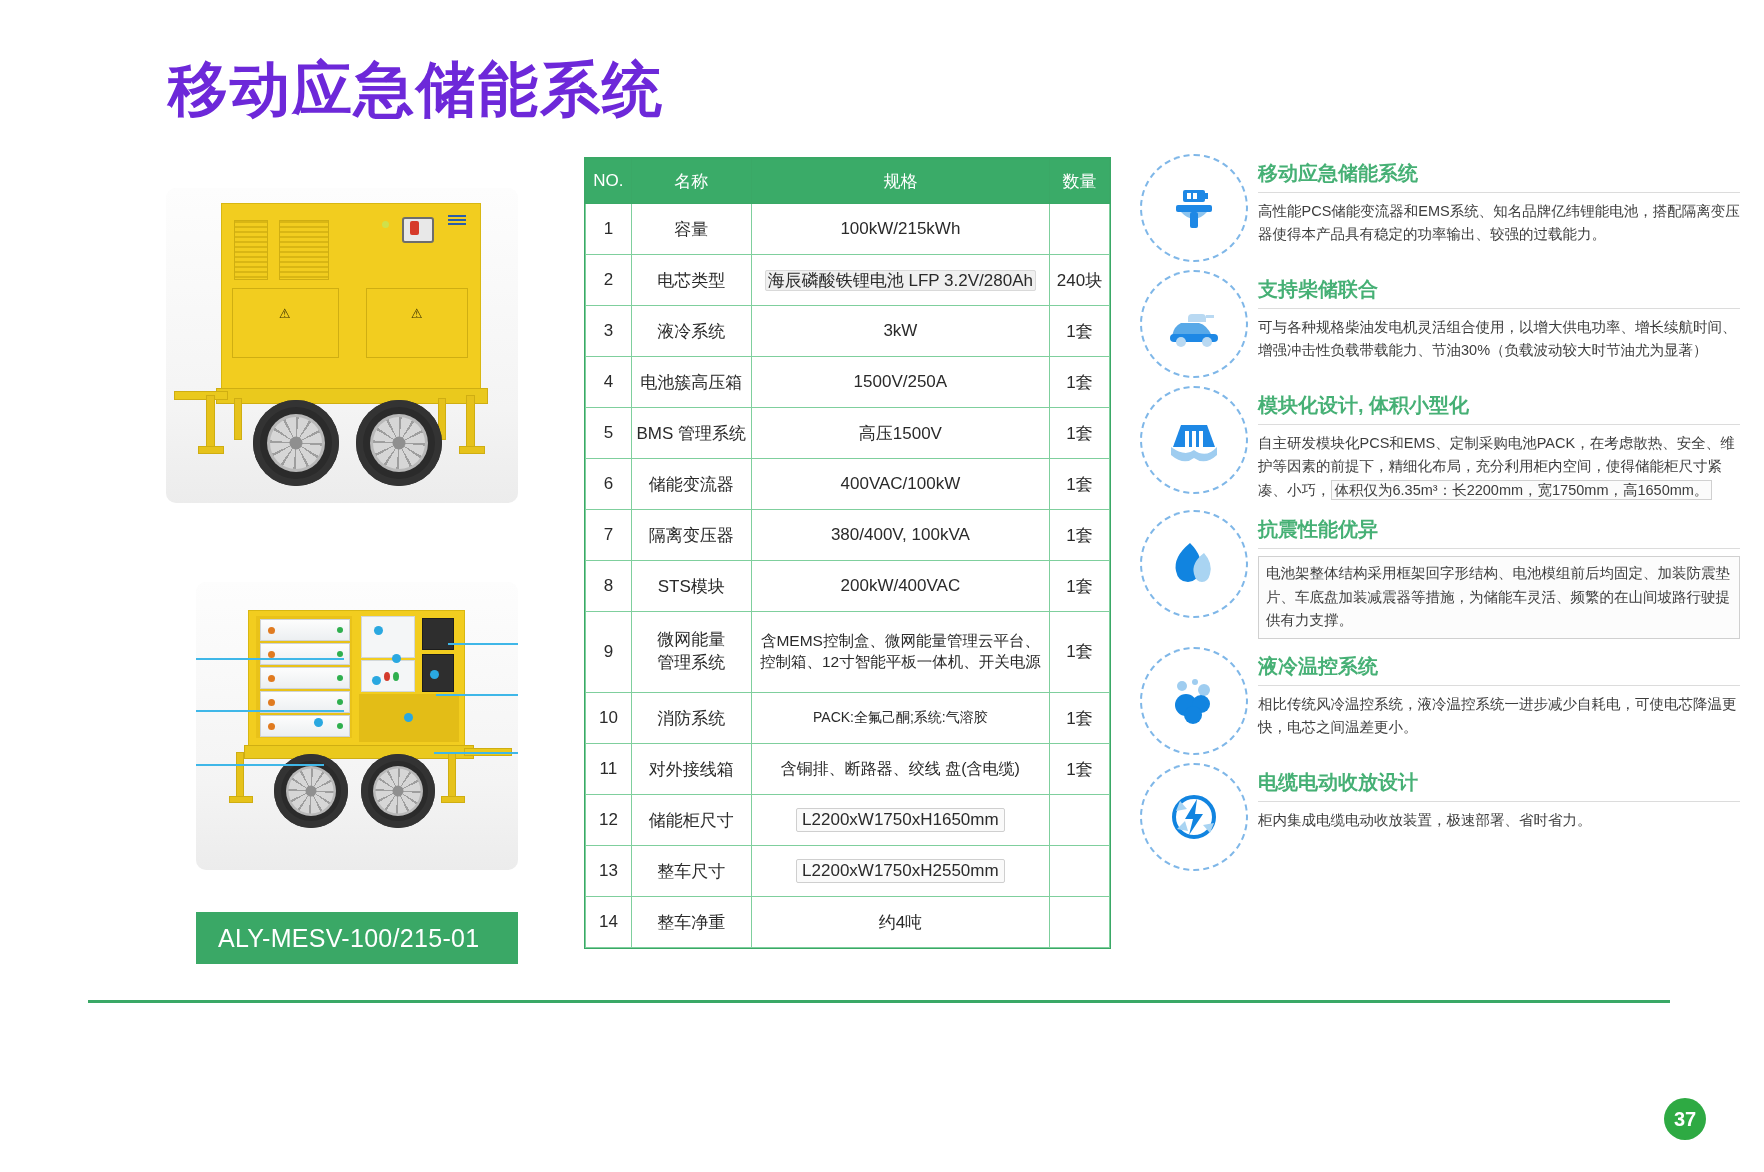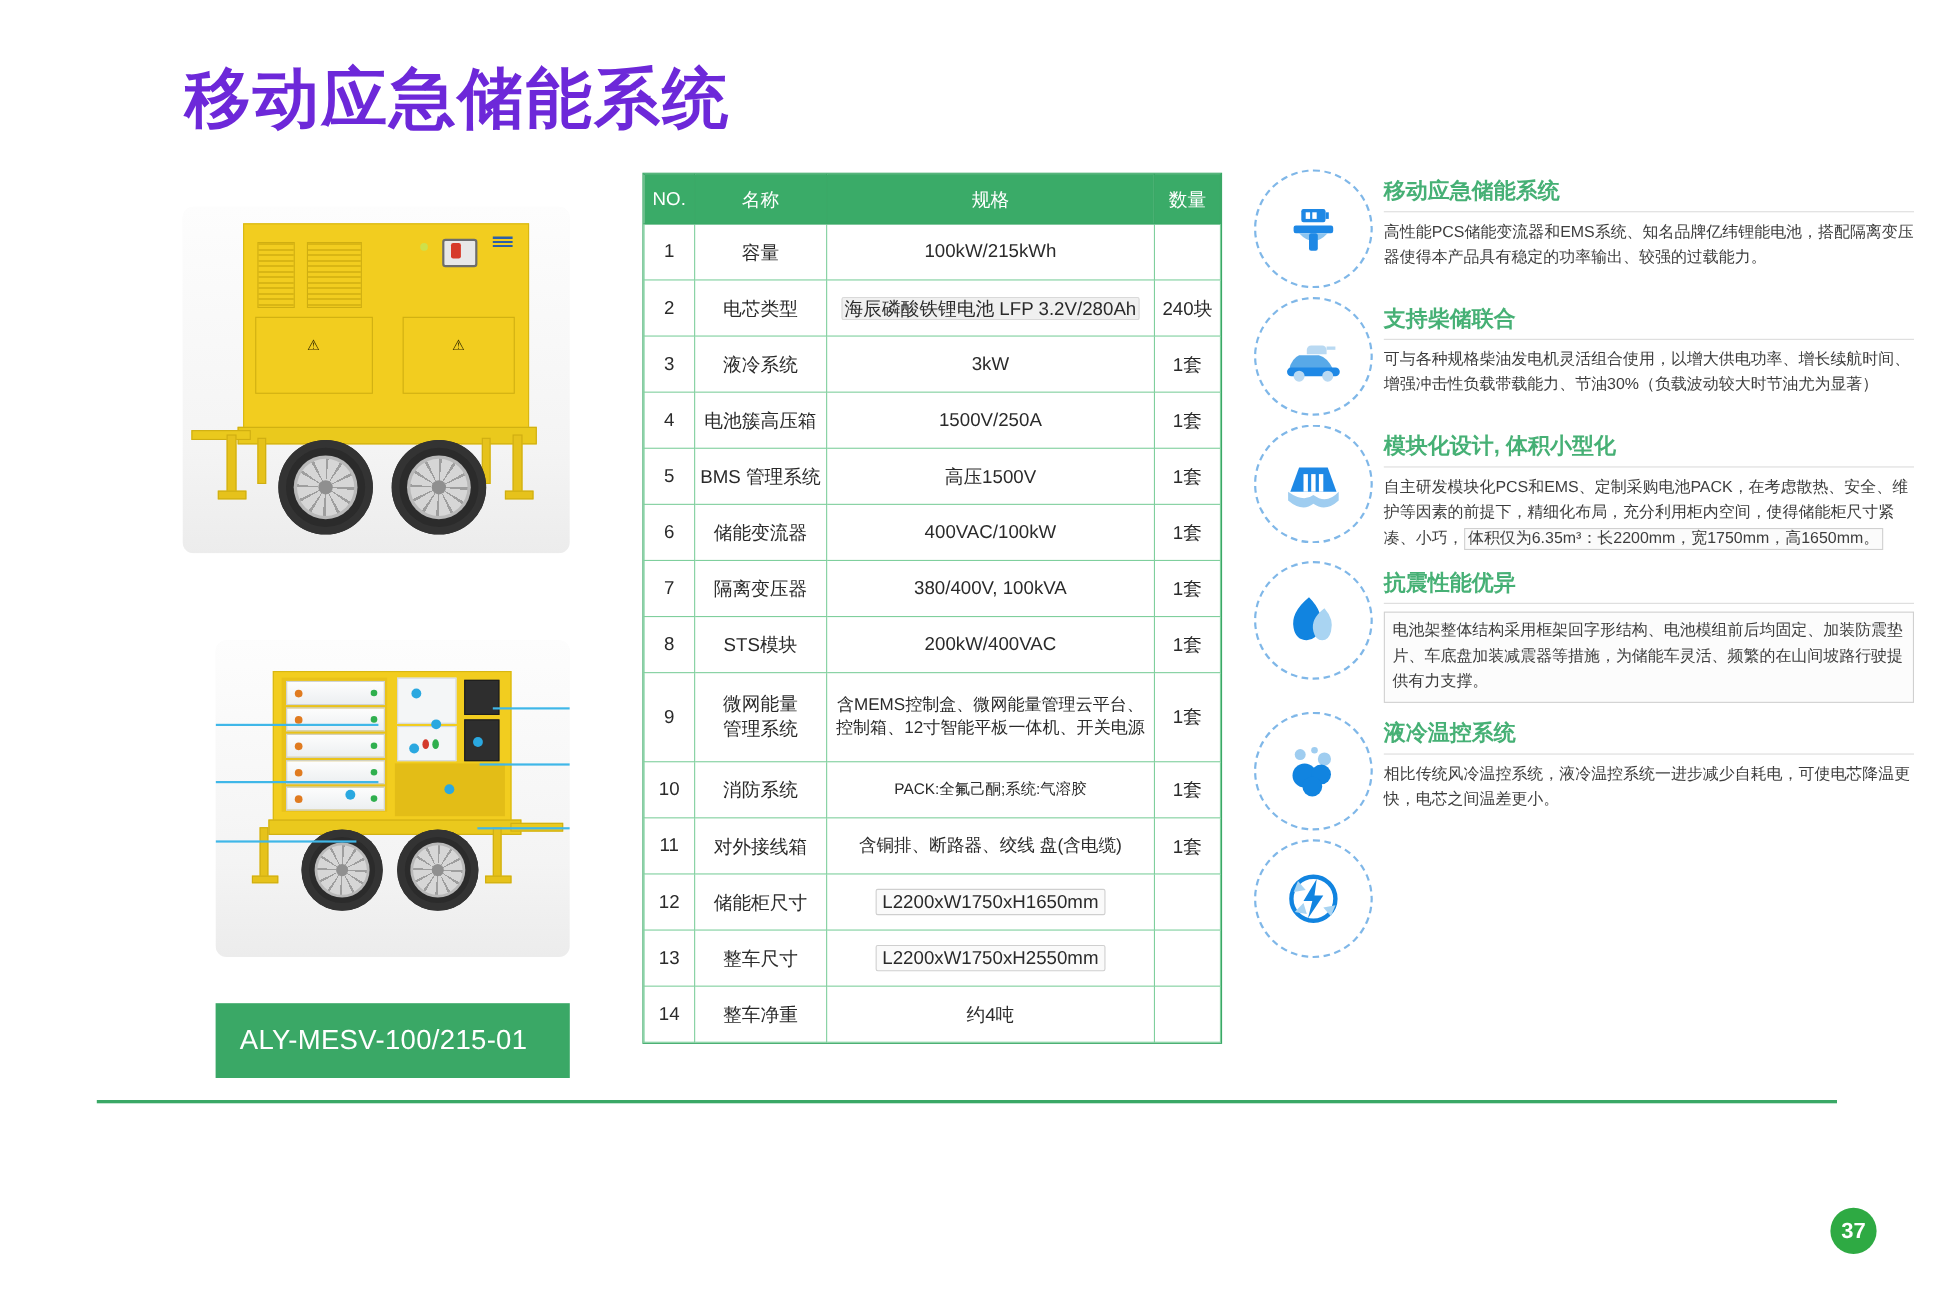--- a/index.html
+++ b/index.html
@@ -48,21 +48,21 @@
   .warn{position:absolute;font-size:13px;color:#3a3000;}
   .module{background:linear-gradient(180deg,#fdfdfd,#eceff1);border:1px solid #cfd3d6;}
   .mod-dot{position:absolute;border-radius:50%;}
   .cabinet-dark{background:#2e2e2e;border:1px solid #1d1d1d;}
   .panel-white{background:#f4f6f7;border:1px solid #d3d8da;}
   .callout{position:absolute;background:#3fb7e8;height:2px;}
   .callout-dot{position:absolute;width:9px;height:9px;border-radius:50%;background:#2aa8e0;}
 
   
   .prod-code{
-    position:absolute;left:196px;top:912px;width:322px;height:68px;
+    position:absolute;left:196px;top:912px;width:322px;height:52px;
     background:#3aa866;color:#fff;display:flex;align-items:center;
     font-size:25px;padding-left:22px;box-sizing:border-box;letter-spacing:.3px;
   }
 
   
   .spec-table{
     position:absolute;left:585px;top:158px;width:525px;
     border-collapse:collapse;background:#fff;
     box-shadow:0 0 0 1px #3aa866;
     padding-left:36px;
@@ -413,20 +413,25 @@
     <div class="feat">
       <div class="feat-ico">
         <svg width="60" height="60" viewBox="0 0 60 60" aria-hidden="true">
           <circle cx="30" cy="30" r="20" fill="none" stroke="#1184e0" stroke-width="4"></circle>
           <path d="M16 14 l-4 10 l11 -2 z" fill="#a9d4f2"></path>
           <path d="M46 46 l4 -10 l-11 2 z" fill="#a9d4f2"></path>
           <path d="M13 42 l11 2 l-3 -10 z" fill="#a9d4f2"></path>
           <path d="M33 12 L21 32 h8 l-4 16 l14 -21 h-8 z" fill="#1184e0"></path>
         </svg>
       </div>
+      <div class="feat-body">
+        <div class="feat-title">电缆电动收放设计</div>
+        <div class="feat-rule"></div>
+        <div class="feat-text">柜内集成电缆电动收放装置，极速部署、省时省力。</div>
+      </div>
     </div>
 
   </div>
 
   <div class="bottom-rule"></div>
   <div class="page-num">37</div>
 
 </div>
 
 </body></html>

